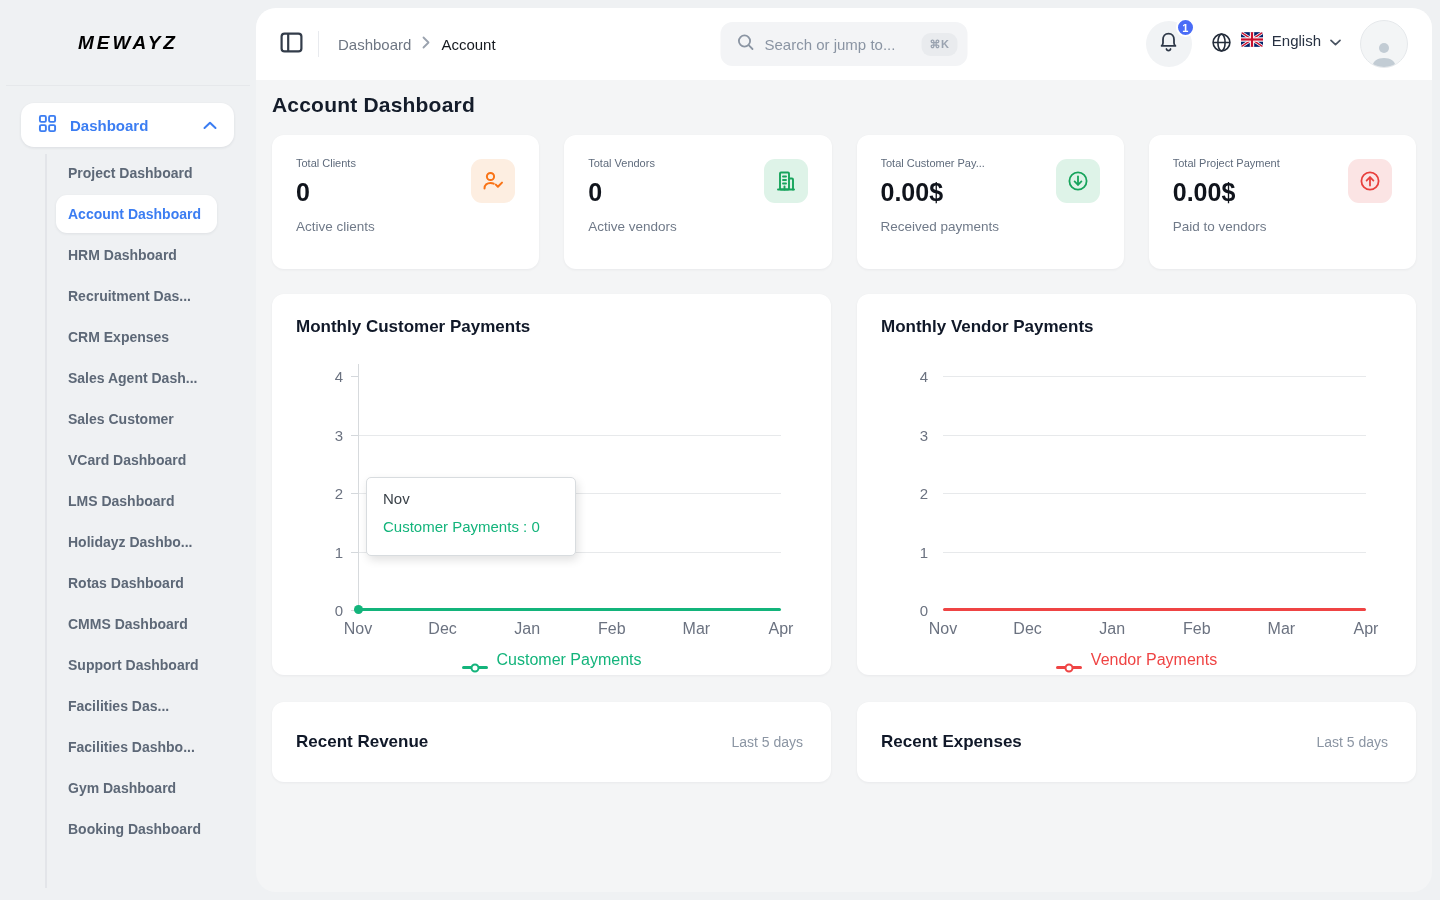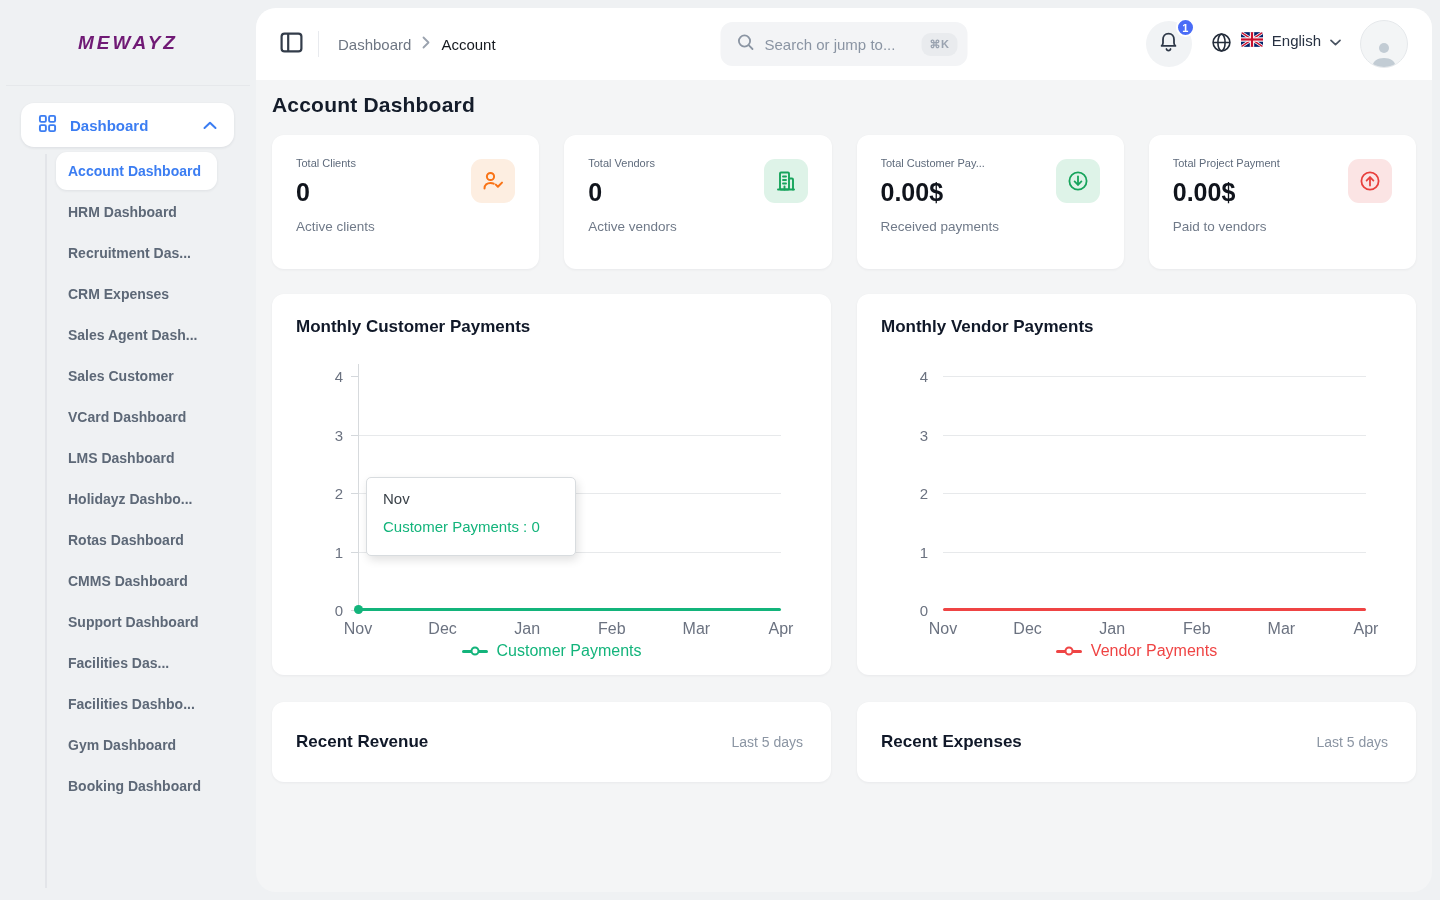--- a/index.html
+++ b/index.html
@@ -8,21 +8,21 @@
     font-family:"Liberation Sans", sans-serif;
     background:#eff1f3;
     color:#1b2430;
     overflow:hidden;
   }
   .app { display:flex; width:1440px; height:900px; }
 
   
   .sidebar { width:256px; flex:0 0 256px; height:900px; }
   .logo-area { height:86px; display:flex; align-items:center; justify-content:center; border-bottom:1px solid #e6e8eb; margin:0 6px; }
-  .logo { font-size:19px; font-weight:800; font-style:italic; letter-spacing:3px; color:#701a75; }
+  .logo { font-size:19px; font-weight:800; font-style:italic; letter-spacing:3px; color:#000000; }
   .parent-pill {
     margin:17px 22px 0 21px; height:44px; background:#fff; border-radius:13px;
     display:flex; align-items:center; gap:13px; padding:0 17px;
     box-shadow:0 1px 3px rgba(25,35,55,.09); cursor:pointer;
   }
   .parent-label { color:#3b7df2; font-weight:700; font-size:15px; }
   .parent-chevron { margin-left:auto; display:flex; }
   .subnav { position:relative; margin-top:5px; padding-left:68px; }
   .guide-line { position:absolute; left:45px; top:2px; width:2px; height:734px; background:#e3e5e9; }
   .nav-item {
@@ -127,21 +127,21 @@
     box-shadow:2px 4px 10px rgba(0,0,0,.12); padding:12px 16px;
   }
   .tt-title { font-size:15px; color:#3b4249; }
   .tt-text { font-size:15px; margin-top:11px; }
   .xlabels { margin:10px 26px 0 62px; position:relative; height:22px; }
   .xlabels span {
     position:absolute; transform:translateX(-50%);
     font-size:16px; color:#6b7280; white-space:nowrap;
   }
   .xl-0 { left:0; } .xl-1 { left:20%; } .xl-2 { left:40%; } .xl-3 { left:60%; } .xl-4 { left:80%; } .xl-5 { left:100%; }
-  .legend { display:flex; justify-content:center; align-items:center; gap:9px; margin-top:0; cursor:pointer; }
+  .legend { display:flex; justify-content:center; align-items:flex-end; gap:9px; margin-top:9px; cursor:pointer; }
   .lmark { position:relative; width:26px; height:3px; border-radius:2px; display:inline-block; }
   .lring {
     position:absolute; left:50%; top:50%; transform:translate(-50%,-50%);
     width:9px; height:9px; border-radius:50%; background:#fff; border-style:solid; border-width:2px;
   }
   .legend-text { font-size:16px; }
 
   .green-ink { color:#13b47b; } .green-bg { background:#13b47b; } .green-bd { border-color:#13b47b; }
   .red-ink { color:#ef4444; } .red-bg { background:#ef4444; } .red-bd { border-color:#ef4444; }
 
@@ -176,20 +176,21 @@
       <span class="parent-label">Dashboard</span>
       <span class="parent-chevron">
         <svg width="14" height="9" viewBox="0 0 14 9" fill="none" stroke="#3b7df2" stroke-width="2" stroke-linecap="round" stroke-linejoin="round">
             <path d="M1.5 7 L7 1.8 L12.5 7"></path>
           </svg>
       </span>
     </div>
 
     <nav class="subnav">
       <div class="guide-line"></div>
+      <div class="nav-item">Project Dashboard</div>
       <div class="nav-item active">Account Dashboard</div>
       <div class="nav-item">HRM Dashboard</div>
       <div class="nav-item">Recruitment Das...</div>
       <div class="nav-item">CRM Expenses</div>
       <div class="nav-item">Sales Agent Dash...</div>
       <div class="nav-item">Sales Customer</div>
       <div class="nav-item">VCard Dashboard</div>
       <div class="nav-item">LMS Dashboard</div>
       <div class="nav-item">Holidayz Dashbo...</div>
       <div class="nav-item">Rotas Dashboard</div>

